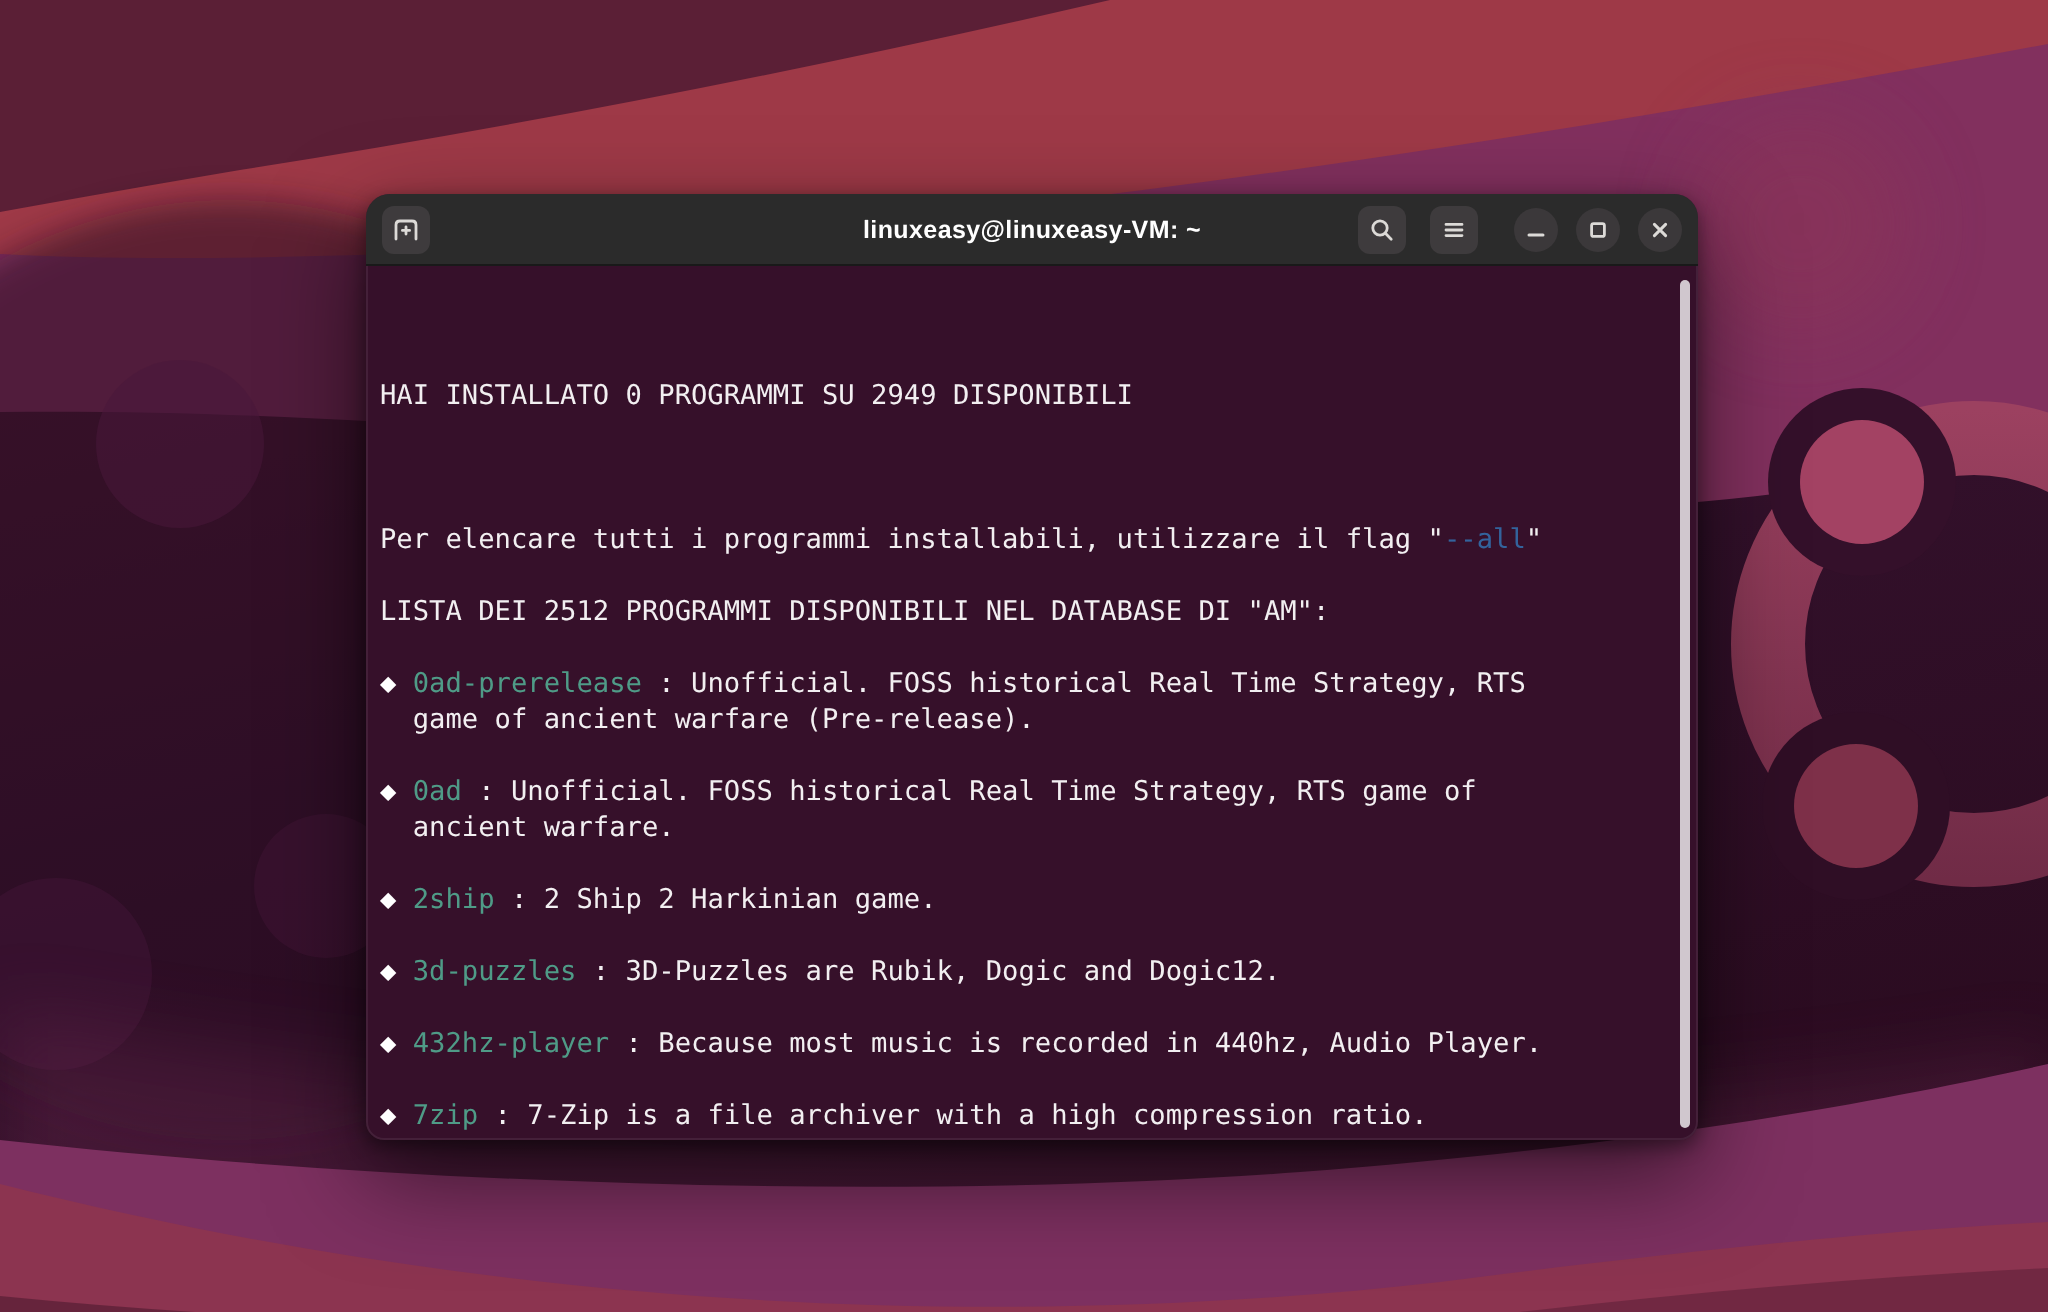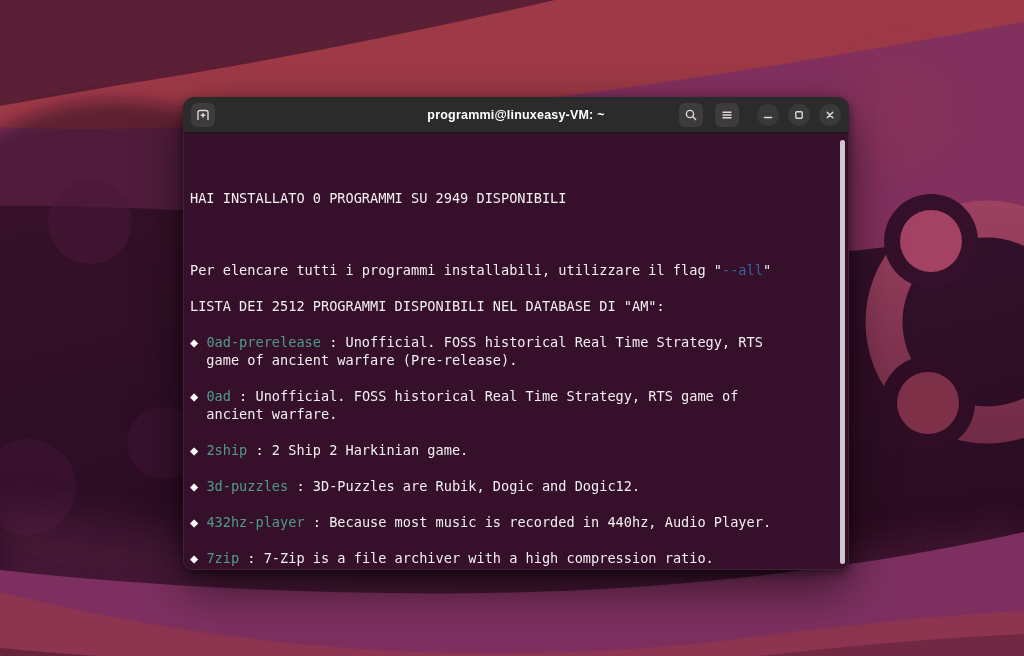--- a/index.html
+++ b/index.html
@@ -116,21 +116,21 @@
 <div class="window">
 
   <div class="titlebar">
     <button class="tb-btn square" title="">
       <svg width="16" height="16" viewBox="0 0 16 16">
         <path d="M3,12.5 V5.5 Q3,3.5 5,3.5 H11 Q13,3.5 13,5.5 V12.5" fill="none" stroke="#dcdad7" stroke-width="1.4" stroke-linecap="round"></path>
         <path d="M8,6.4 V10 M6.2,8.2 H9.8" stroke="#dcdad7" stroke-width="1.4" stroke-linecap="round"></path>
       </svg>
     </button>
 
-    <div class="tb-title">programmi@linuxeasy-VM: ~</div>
+    <div class="tb-title">linuxeasy@linuxeasy-VM: ~</div>
 
     <div class="tb-right">
       <button class="tb-btn square">
         <svg width="16" height="16" viewBox="0 0 16 16">
           <circle cx="7" cy="7" r="3.6" fill="none" stroke="#dcdad7" stroke-width="1.4"></circle>
           <path d="M9.8,9.8 L12.6,12.6" stroke="#dcdad7" stroke-width="1.4" stroke-linecap="round"></path>
         </svg>
       </button>
       <button class="tb-btn square gap12">
         <svg width="16" height="16" viewBox="0 0 16 16">

